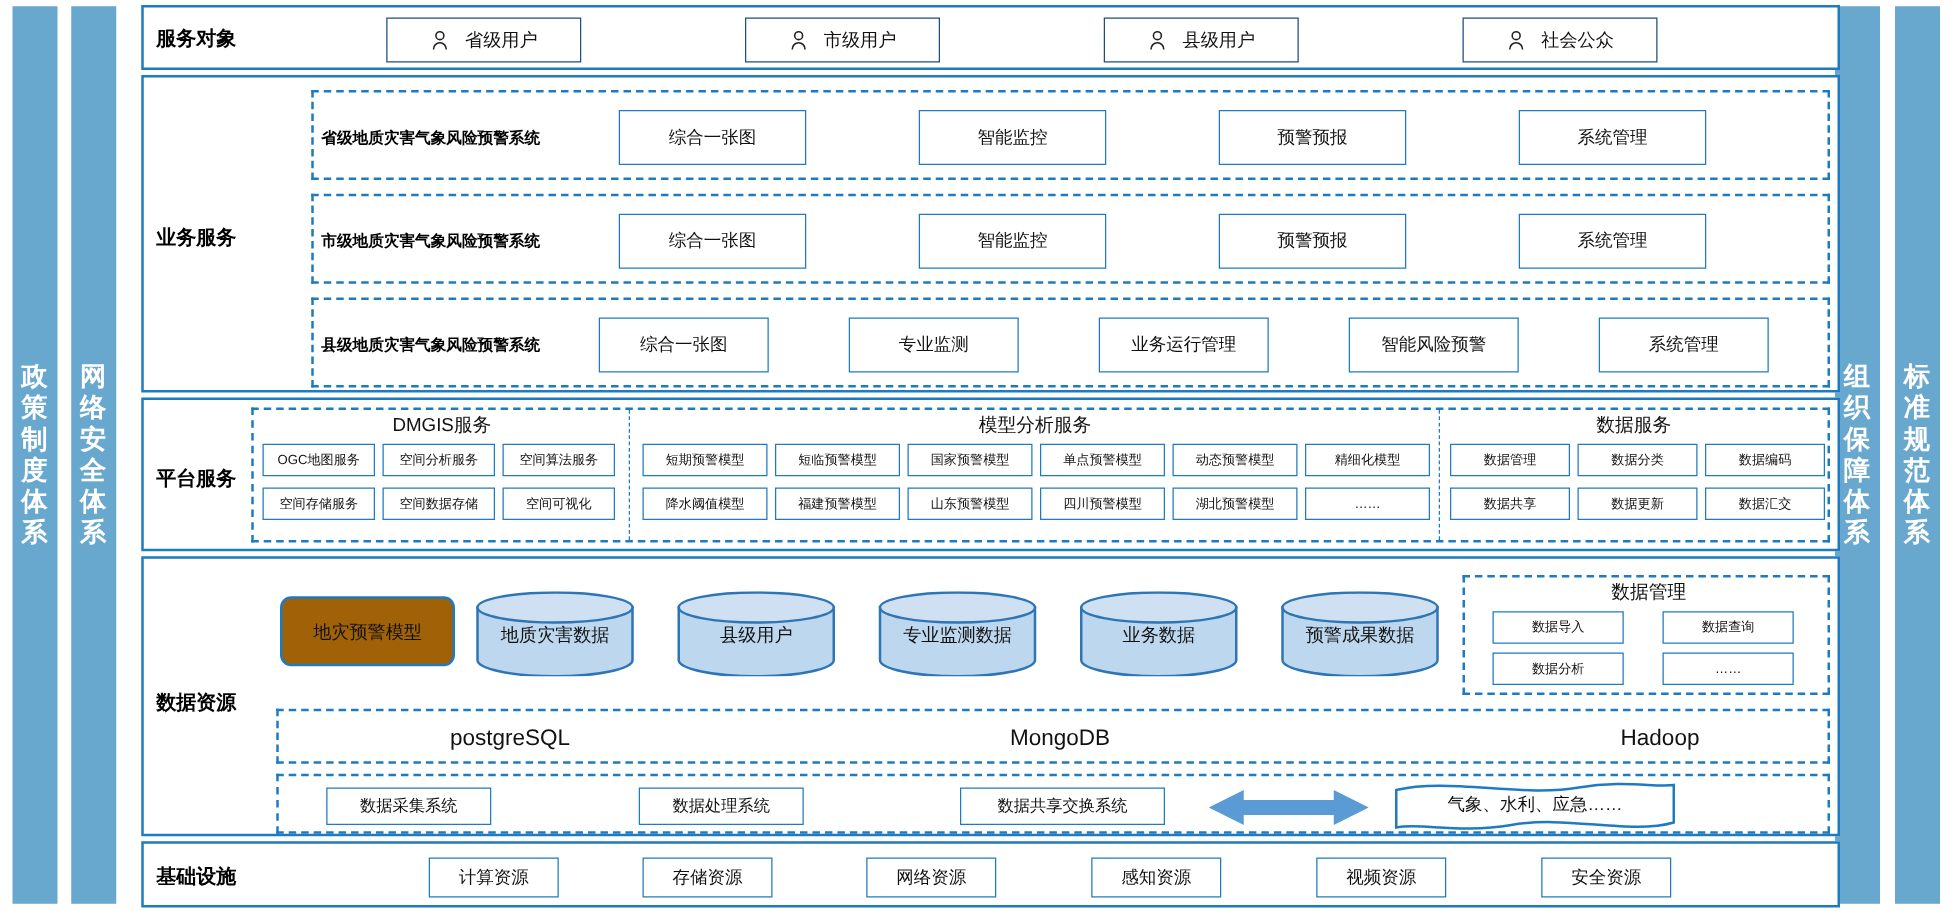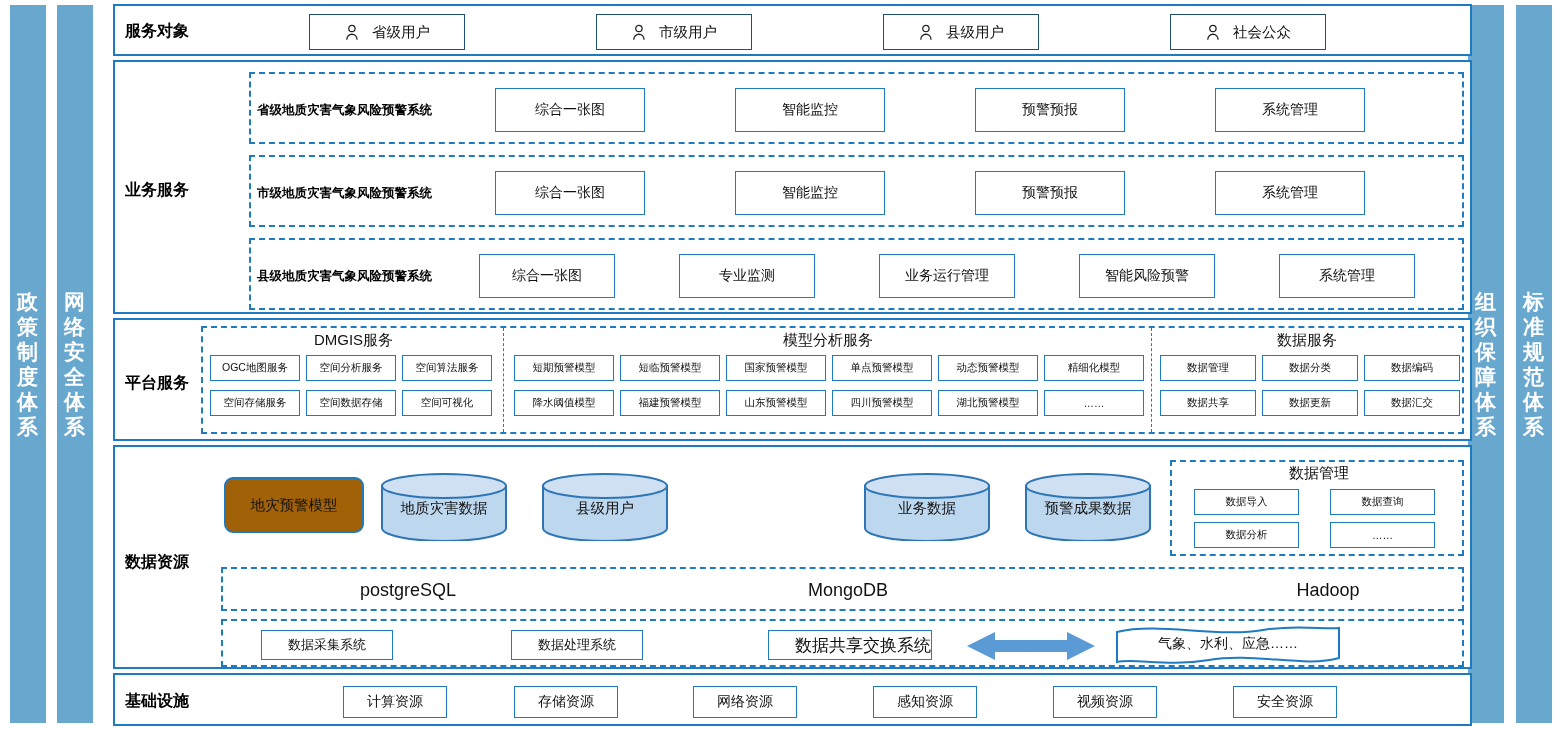--- a/index.html
+++ b/index.html
@@ -342,20 +342,27 @@
         </svg>
         <div class="cyl-label">地质灾害数据</div>
       </div>
       <div class="cyl" style="left:426px; top:26px; width:128px; height:68px;">
         <svg viewBox="0 0 128 68">
           <path d="M2 13 v42 a62 13 0 0 0 124 0 v-42 z" fill="#BDD7EE" stroke="#2E75B6" stroke-width="2"></path>
           <ellipse cx="64" cy="13" rx="62" ry="12" fill="#CFE0F2" stroke="#2E75B6" stroke-width="2"></ellipse>
         </svg>
         <div class="cyl-label">县级用户</div>
       </div>
+      <div class="cyl" style="left:587px; top:26px; width:128px; height:68px;">
+        <svg viewBox="0 0 128 68">
+          <path d="M2 13 v42 a62 13 0 0 0 124 0 v-42 z" fill="#BDD7EE" stroke="#2E75B6" stroke-width="2"></path>
+          <ellipse cx="64" cy="13" rx="62" ry="12" fill="#CFE0F2" stroke="#2E75B6" stroke-width="2"></ellipse>
+        </svg>
+        <div class="cyl-label">专业监测数据</div>
+      </div>
       <div class="cyl" style="left:748px; top:26px; width:128px; height:68px;">
         <svg viewBox="0 0 128 68">
           <path d="M2 13 v42 a62 13 0 0 0 124 0 v-42 z" fill="#BDD7EE" stroke="#2E75B6" stroke-width="2"></path>
           <ellipse cx="64" cy="13" rx="62" ry="12" fill="#CFE0F2" stroke="#2E75B6" stroke-width="2"></ellipse>
         </svg>
         <div class="cyl-label">业务数据</div>
       </div>
       <div class="cyl" style="left:909px; top:26px; width:128px; height:68px;">
         <svg viewBox="0 0 128 68">
           <path d="M2 13 v42 a62 13 0 0 0 124 0 v-42 z" fill="#BDD7EE" stroke="#2E75B6" stroke-width="2"></path>
@@ -386,21 +393,21 @@
         <div class="dbname" style="left:980px; top:11px; width:250px;">Hadoop</div>
       </div>
 
       <div class="dashbox" style="left:106px; top:172px; width:1243px; height:48px;">
         <div class="box" style="left:38px;  top:9px; width:132px; height:30px; font-size:13px;">
             <span>数据采集系统</span>
           </div>
         <div class="box" style="left:288px; top:9px; width:132px; height:30px; font-size:13px;">
             <span>数据处理系统</span>
           </div>
-        <div class="box" style="left:545px; top:9px; width:164px; height:30px; font-size:17px;justify-content:flex-end;">
+        <div class="box" style="left:545px; top:9px; width:164px; height:30px; font-size:13px;">
             <span>数据共享交换系统</span>
           </div>
 
         <svg class="arrow" style="left:744px; top:11px; width:128px; height:28px;" viewBox="0 0 128 28">
           <polygon points="0,14 28,0 28,8 100,8 100,0 128,14 100,28 100,20 28,20 28,28" fill="#5B9BD5"></polygon>
         </svg>
 
         <svg class="wave" style="left:890px; top:3px; width:230px; height:44px;" viewBox="0 0 230 44">
           <path d="M4 8 C 45 -2, 105 14, 150 6 C 185 0, 212 6, 226 4 L226 34 C 192 44, 140 28, 96 36 C 55 43, 22 34, 4 38 Z" fill="#ffffff" stroke="#1F7BC1" stroke-width="2"></path>
         </svg>

